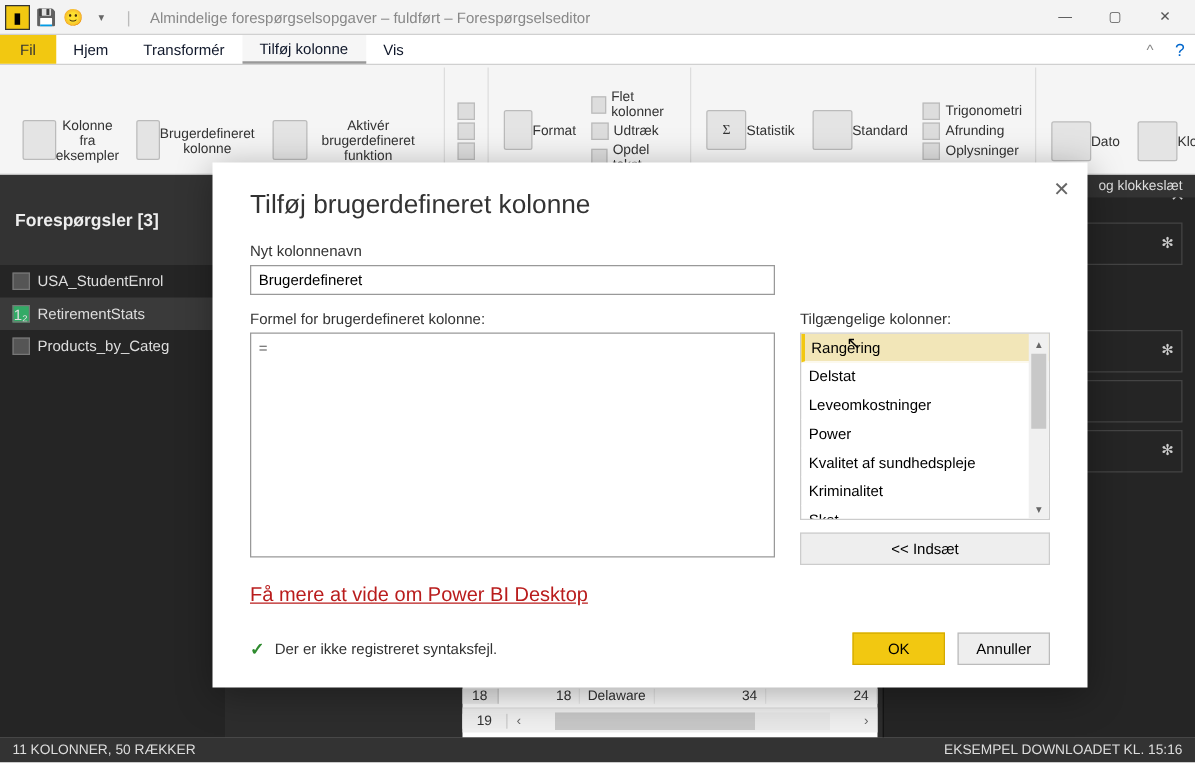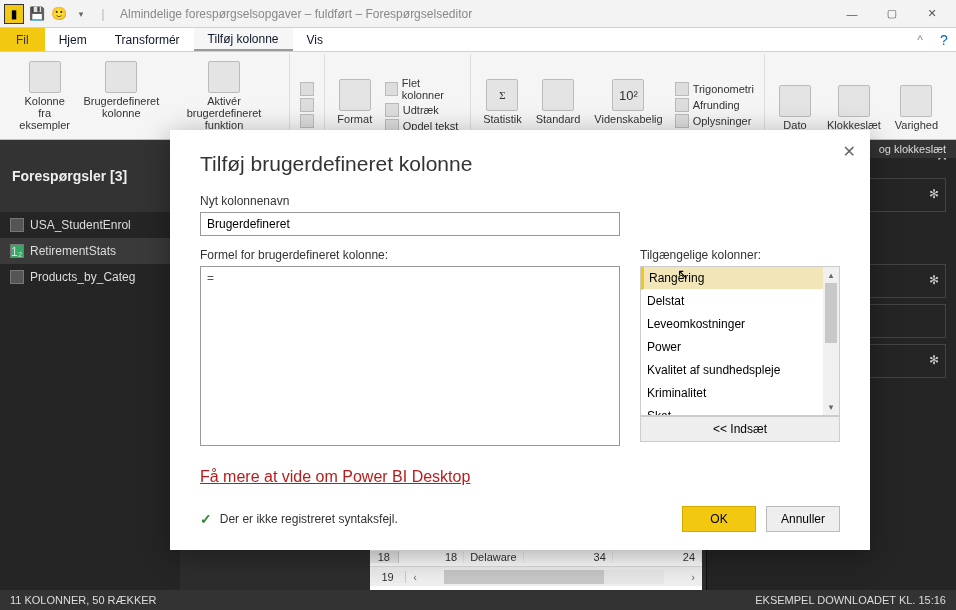--- a/index.html
+++ b/index.html
@@ -20,21 +20,21 @@
   .menu-tab.file { background: #f2c811; color: #333; font-weight: normal; padding: 0 16px; }
   .menu-tab.active { border-bottom: 2px solid #999; background: #f6f6f6; }
   .menubar .spacer { flex: 1; }
   .help-icon { width: 24px; display:flex; align-items:center; justify-content:center; color:#0066cc; font-size:14px; }
   .caret-up { width:24px; display:flex; align-items:center; justify-content:center; color:#888;}
 
   
   .ribbon { height: 88px; background: #f5f5f5; border-bottom: 1px solid #c0c0c0; display: flex; align-items: stretch; padding: 2px 6px; }
   .rgroup { display: flex; flex-direction: column; align-items: center; justify-content: flex-end; padding: 2px 6px; border-right: 1px solid #ddd; }
   .rgroup:last-child { border-right: none; }
-  .rbtn-large { display: flex; flex-direction: column; align-items: center; justify-content: flex-start; padding: 4px 6px; font-size: 11px; text-align: center; color: #333; min-width: 48px; }
+  .rbtn-large { display: flex; flex-direction: row; align-items: center; justify-content: flex-start; padding: 4px 6px; font-size: 11px; text-align: center; color: #333; min-width: 48px; }
   .rbtn-large .ico { width: 32px; height: 32px; background: #e4e4e4; margin-bottom: 2px; border: 1px solid #bbb; border-radius: 2px; }
   .rbtn-row { display:flex; gap:2px;}
   .rmini { display:flex; align-items:center; font-size:11px; color:#333; gap:4px; padding:1px 4px;}
   .rmini .mico { width:14px; height:14px; background:#ddd; border:1px solid #bbb; }
   .rstack { display:flex; flex-direction:column; align-items:flex-start; justify-content:center; height:60px;}
 
   
   .workspace { position: absolute; left:0; right:0; top:140px; bottom:20px; background:#252525; display:flex; }
   .queries-pane { width: 180px; background:#252525; color:#ddd; padding: 0; }
   .queries-header { background:#333; padding: 28px 12px; font-size:14px; font-weight:600; color:#eee;}
@@ -68,21 +68,21 @@
   .dinput { width: 420px; height: 24px; border:1px solid #999; padding:2px 6px; font-size:12px; margin-bottom:12px;}
   .dcols { display:flex; gap:20px;}
   .formula-box { width:420px; height:180px; border:1px solid #999; padding:4px 6px; font-size:12px; color:#555;}
   .avail-side { width: 210px;}
   .avail-list { border:1px solid #ccc; height:150px; overflow:hidden; position:relative;}
   .avail-item { padding:4px 6px; font-size:12px; border-bottom:1px solid #fff;}
   .avail-item.hover { background:#f2e6b8; border-left:3px solid #f2c811; padding-left:5px;}
   .avail-scroll { position:absolute; right:0; top:0; bottom:0; width:16px; background:#f0f0f0;}
   .avail-scroll .up, .avail-scroll .down { height:16px; text-align:center; font-size:9px; color:#666; line-height:16px;}
   .avail-scroll .thumb { position:absolute; top:16px; left:2px; right:2px; height:60px; background:#c8c8c8;}
-  .insert-btn { width:100%; height:26px; background:#eee; border:1px solid #ccc; font-size:12px;}
+  .insert-btn { width:100%; height:26px; background:#eee; border:1px solid #ccc; margin-top:10px; font-size:12px;}
   .learn-link { color:#b91c1c; font-size:16px; text-decoration:underline; display:inline-block; margin-top:22px;}
   .dlg-footer { position:absolute; left:30px; right:30px; bottom:18px; display:flex; align-items:center;}
   .syntax-ok { display:flex; align-items:center; gap:8px; color:#333; font-size:12px;}
   .syntax-ok .check { color:#2e8b2e; font-weight:bold; font-size:14px;}
   .dlg-buttons { margin-left:auto; display:flex; gap:10px;}
   .btn { min-width:74px; height:26px; border:1px solid #bbb; background:#eee; font-size:12px;}
   .btn.primary { background:#f2c811; border-color:#d4aa00;}
 
   .cursor-img { position:absolute; left:677px; top:266px; font-size:14px; color:#000; pointer-events:none; z-index:50;}
 </style>
@@ -173,24 +173,20 @@
   </div>
   <div class="rgroup">
     <div class="rbtn-row">
       <div class="rbtn-large">
           <div class="ico" style="font-family:serif;display:flex;align-items:center;justify-content:center;">Σ</div>
           <span>Statistik</span>
         </div>
       <div class="rbtn-large">
           <div class="ico"></div>
           <span>Standard</span>
-        </div>
-      <div class="rbtn-large">
-          <div class="ico" style="display:flex;align-items:center;justify-content:center;font-size:13px;">10²</div>
-          <span>Videnskabelig</span>
         </div>
       <div class="rstack">
         <div class="rmini">
             <div class="mico"></div>
             <span>Trigonometri</span>
           </div>
         <div class="rmini">
             <div class="mico"></div>
             <span>Afrunding</span>
           </div>

